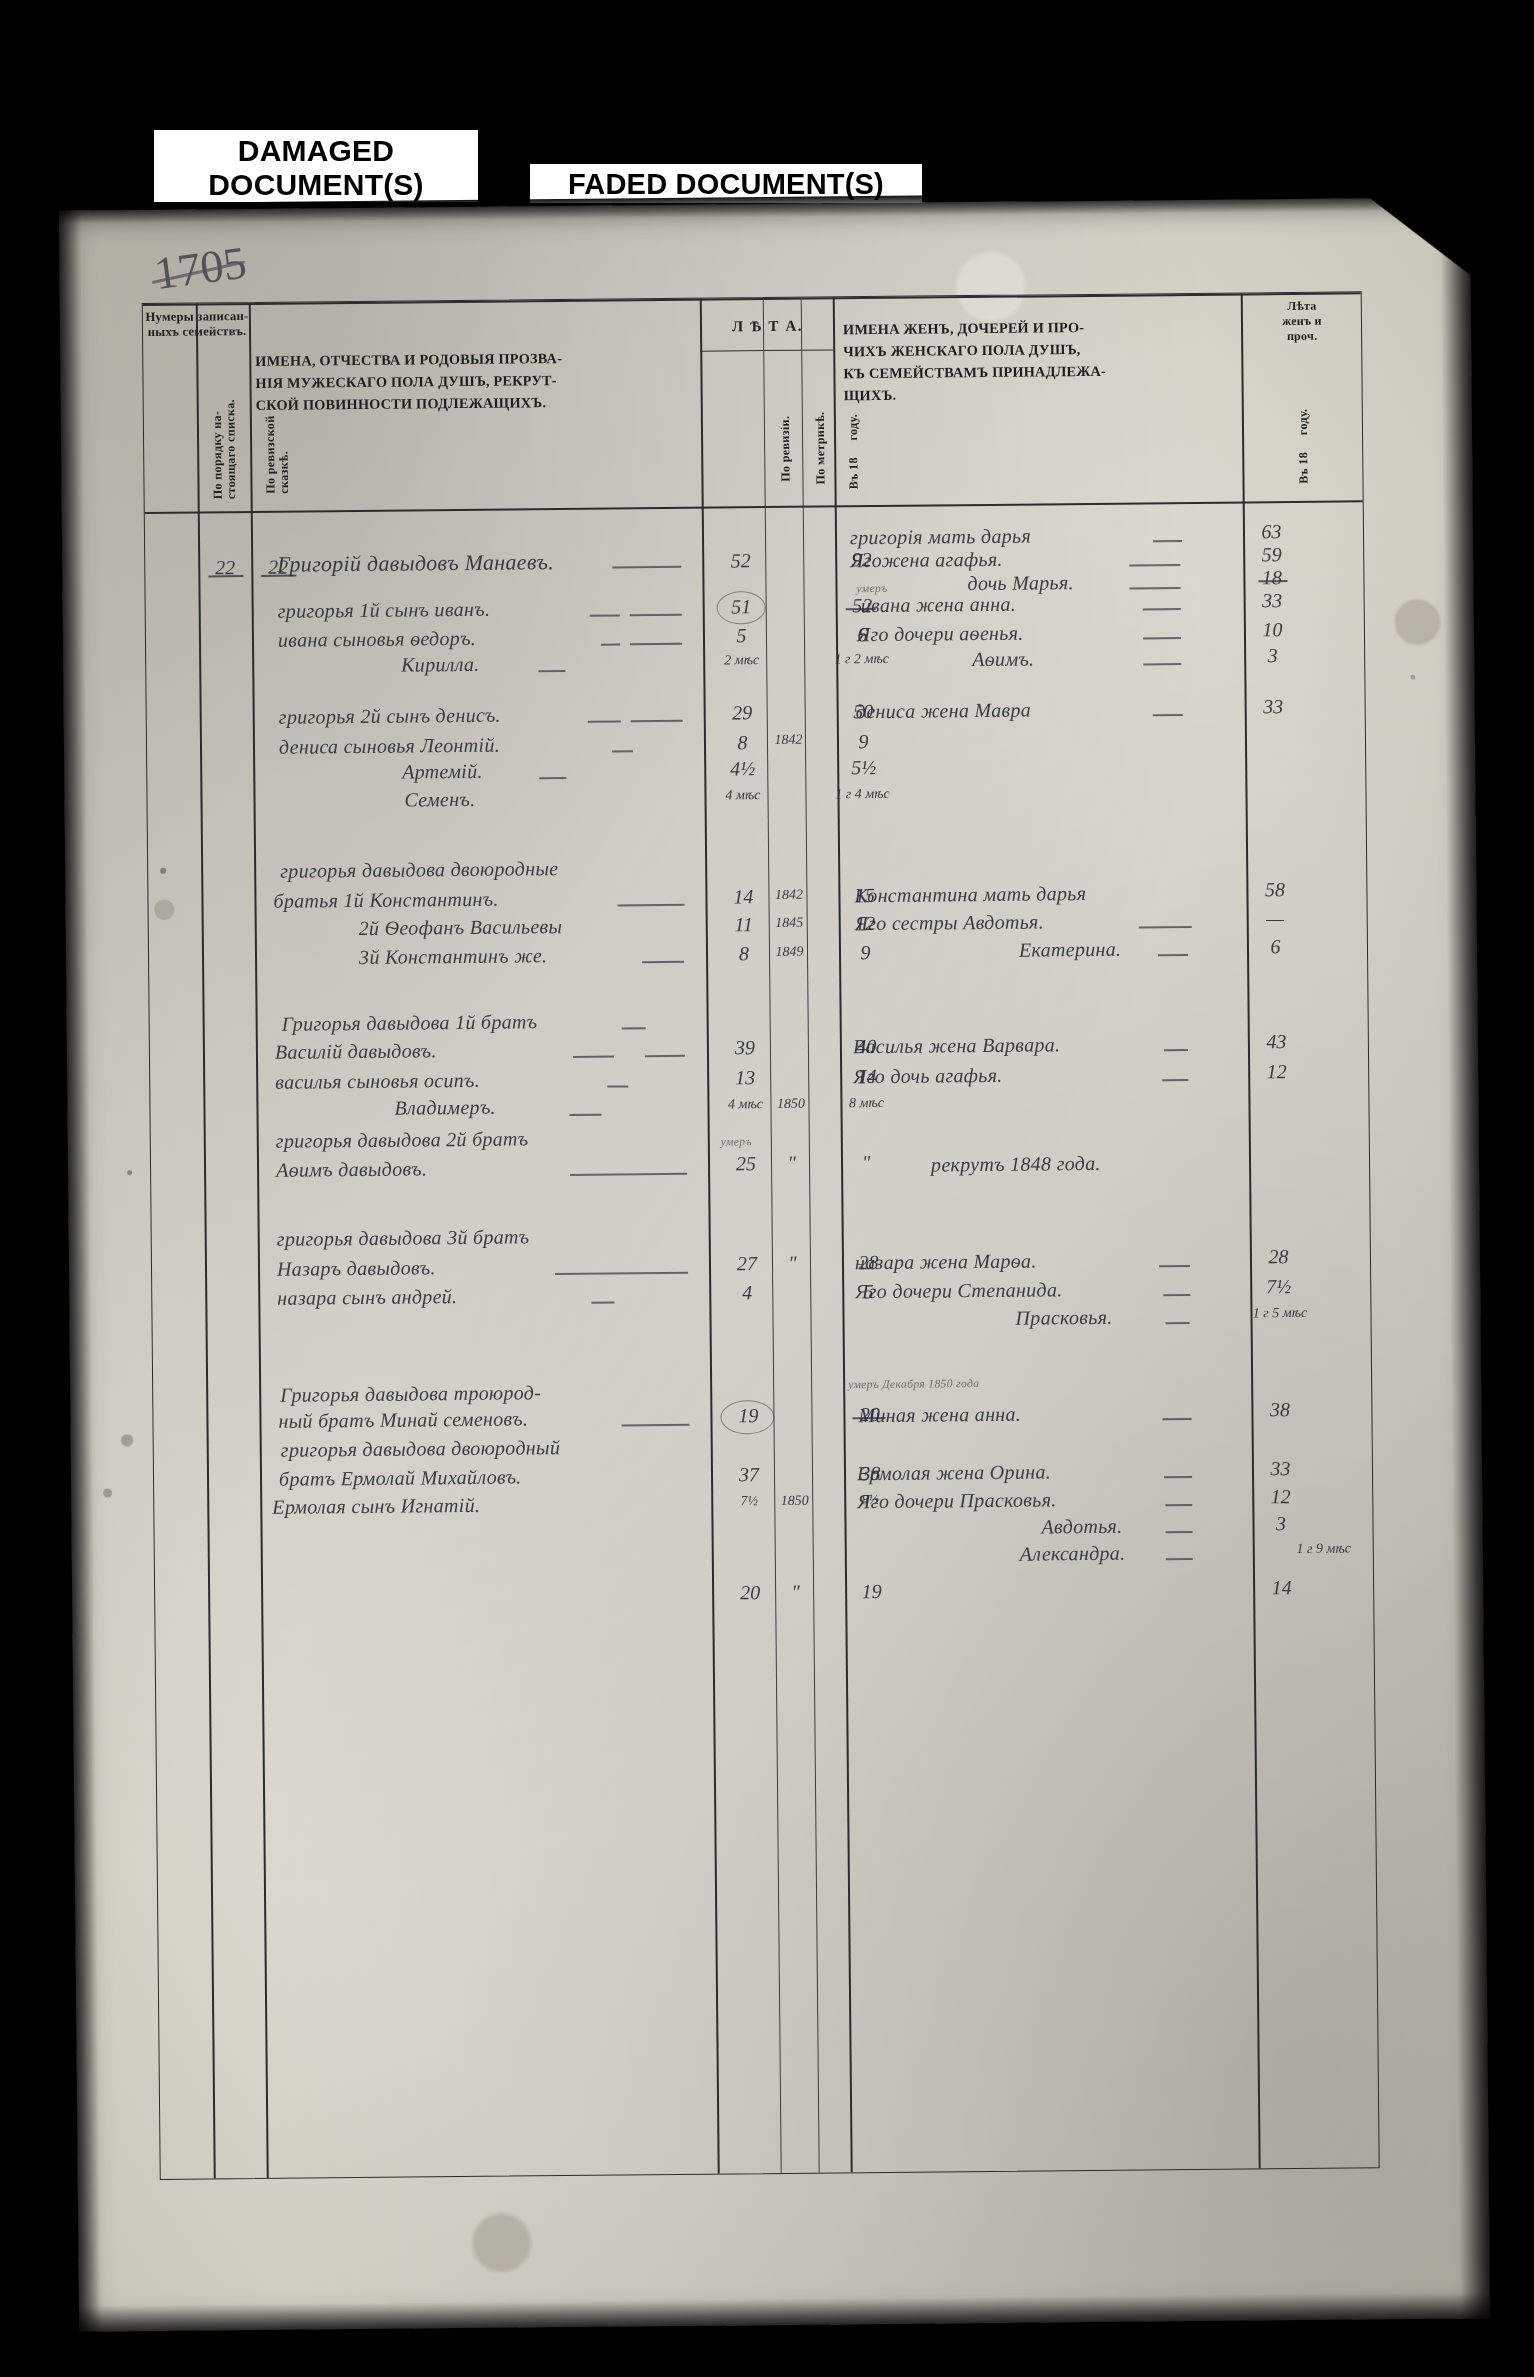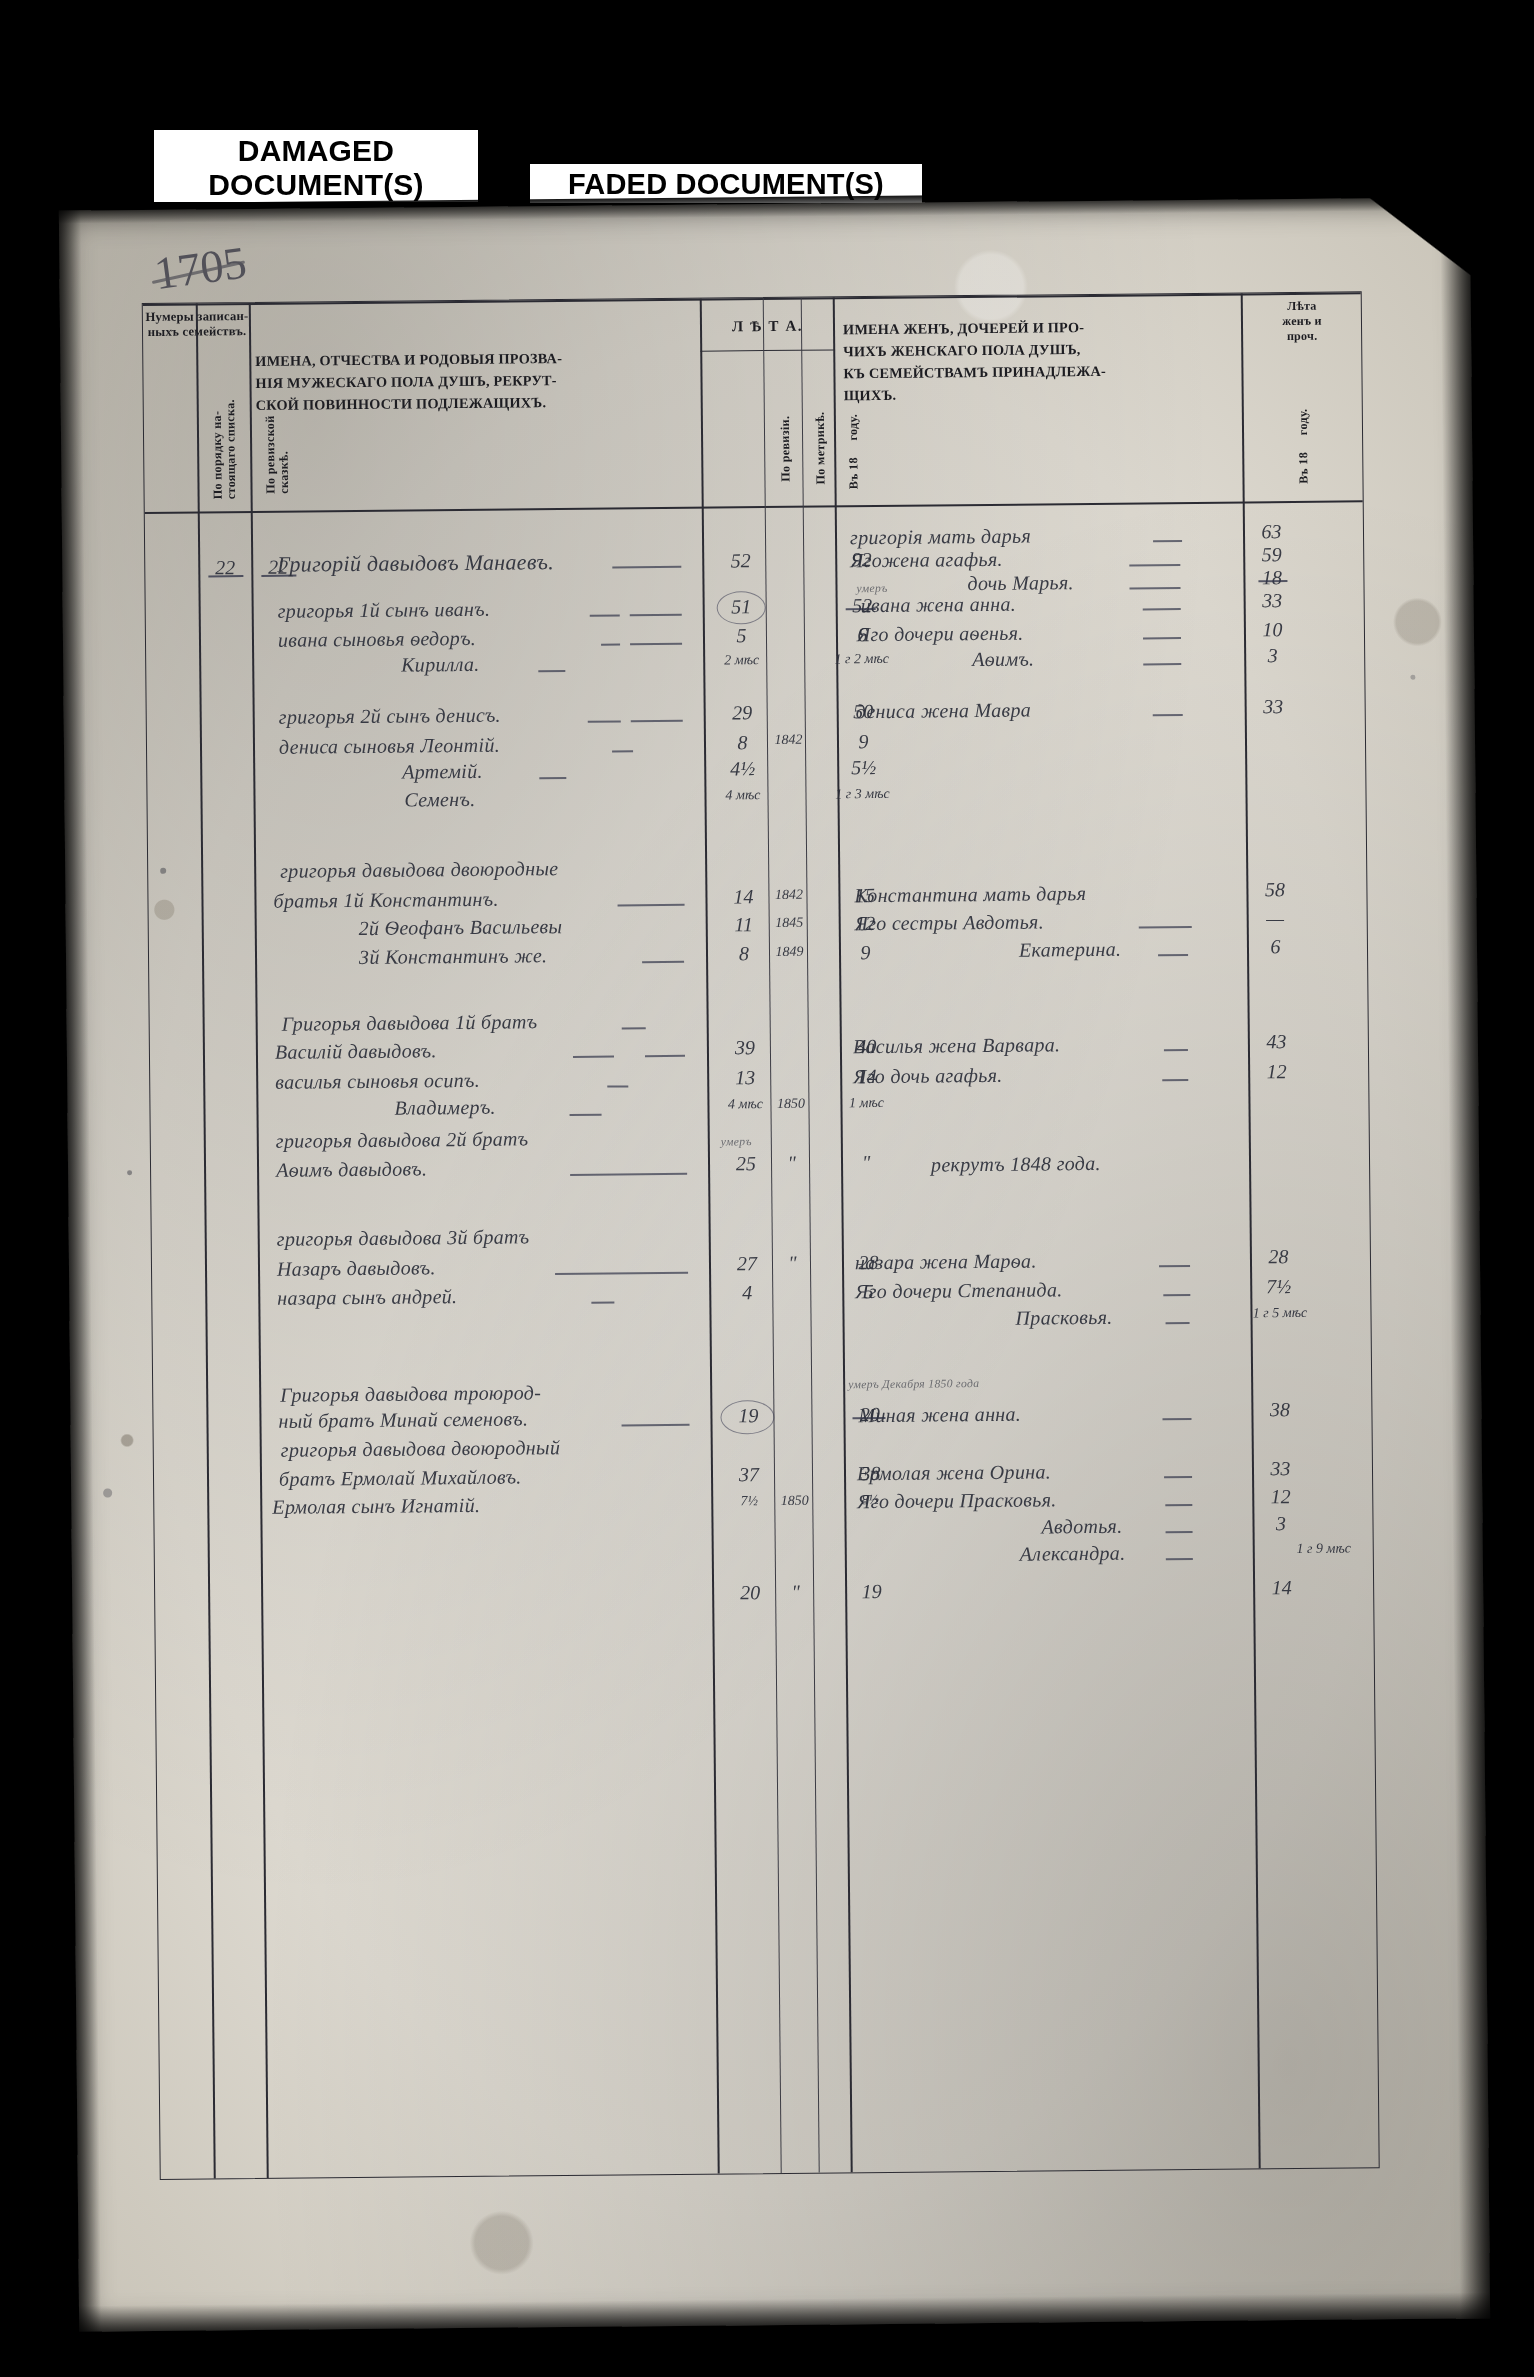--- a/index.html
+++ b/index.html
@@ -360,21 +360,21 @@
     <div class="num sm" style="left:624px;top:434px;width:35px;">1842</div>
     <div class="num" style="left:693px;top:433px;width:47px;">9</div>
 
     <div class="hw md" style="left:255px;top:459px;">Артемій.</div>
     <div class="dash" style="left:392px;top:477px;width:26.5px;"></div>
     <div class="num" style="left:572px;top:459px;width:47px;">4½</div>
     <div class="num" style="left:693px;top:459px;width:47px;">5½</div>
 
     <div class="hw md" style="left:257px;top:487px;">Семенъ.</div>
     <div class="num sm" style="left:570px;top:489px;width:51px;">4 мѣс</div>
-    <div class="num sm" style="left:687px;top:489px;width:56px;">1 г 3 мѣс</div>
+    <div class="num sm" style="left:687px;top:489px;width:56px;">1 г 4 мѣс</div>
 
     <div class="hw md" style="left:132px;top:557px;">григорья давыдова двоюродные</div>
 
     <div class="hw md" style="left:125px;top:587px;">братья 1й Константинъ.</div>
     <div class="dash" style="left:469px;top:605px;width:67px;"></div>
     <div class="num" style="left:570px;top:587px;width:50px;">14</div>
     <div class="num sm" style="left:622px;top:589px;width:37px;">1842</div>
     <div class="num" style="left:693px;top:587px;width:47px;">15</div>
     <div class="hw md" style="left:706px;top:587px;">Константина мать дарья</div>
     <div class="num" style="left:1101px;top:585px;width:51px;">58</div>
@@ -413,21 +413,21 @@
     <div class="num" style="left:570px;top:768px;width:50px;">13</div>
     <div class="num" style="left:693px;top:768px;width:47px;">14</div>
     <div class="hw md" style="left:703px;top:768px;">Яго дочь агафья.</div>
     <div class="dash" style="left:1012px;top:785px;width:25.5px;"></div>
     <div class="num" style="left:1101px;top:767px;width:51px;">12</div>
 
     <div class="hw md" style="left:244px;top:795px;">Владимеръ.</div>
     <div class="dash" style="left:419px;top:814px;width:32px;"></div>
     <div class="num sm" style="left:569px;top:798px;width:52px;">4 мѣс</div>
     <div class="num sm" style="left:622px;top:798px;width:37px;">1850</div>
-    <div class="num sm" style="left:688px;top:798px;width:56px;">1 мѣс</div>
+    <div class="num sm" style="left:688px;top:798px;width:56px;">8 мѣс</div>
 
     <div class="hw md" style="left:125px;top:827px;">григорья давыдова 2й братъ</div>
     <div class="hw tiny" style="left:570px;top:837px;">умеръ</div>
     <div class="hw md" style="left:125px;top:856px;">Аѳимъ давыдовъ.</div>
     <div class="dash" style="left:419px;top:874px;width:117px;"></div>
     <div class="num" style="left:570px;top:854px;width:50px;">25</div>
     <div class="num" style="left:622px;top:854px;width:37px;">"</div>
     <div class="num" style="left:690px;top:854px;width:50px;">"</div>
     <div class="hw md" style="left:780px;top:857px;">рекрутъ 1848 года.</div>
 

